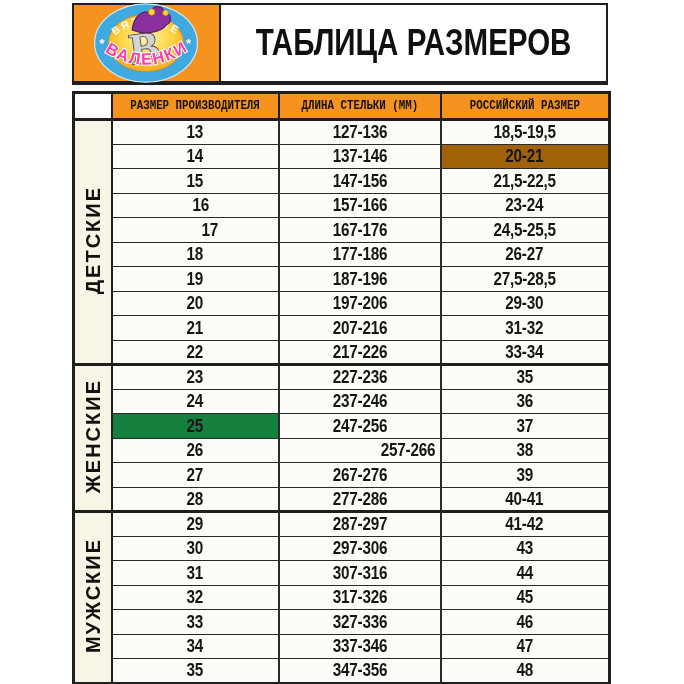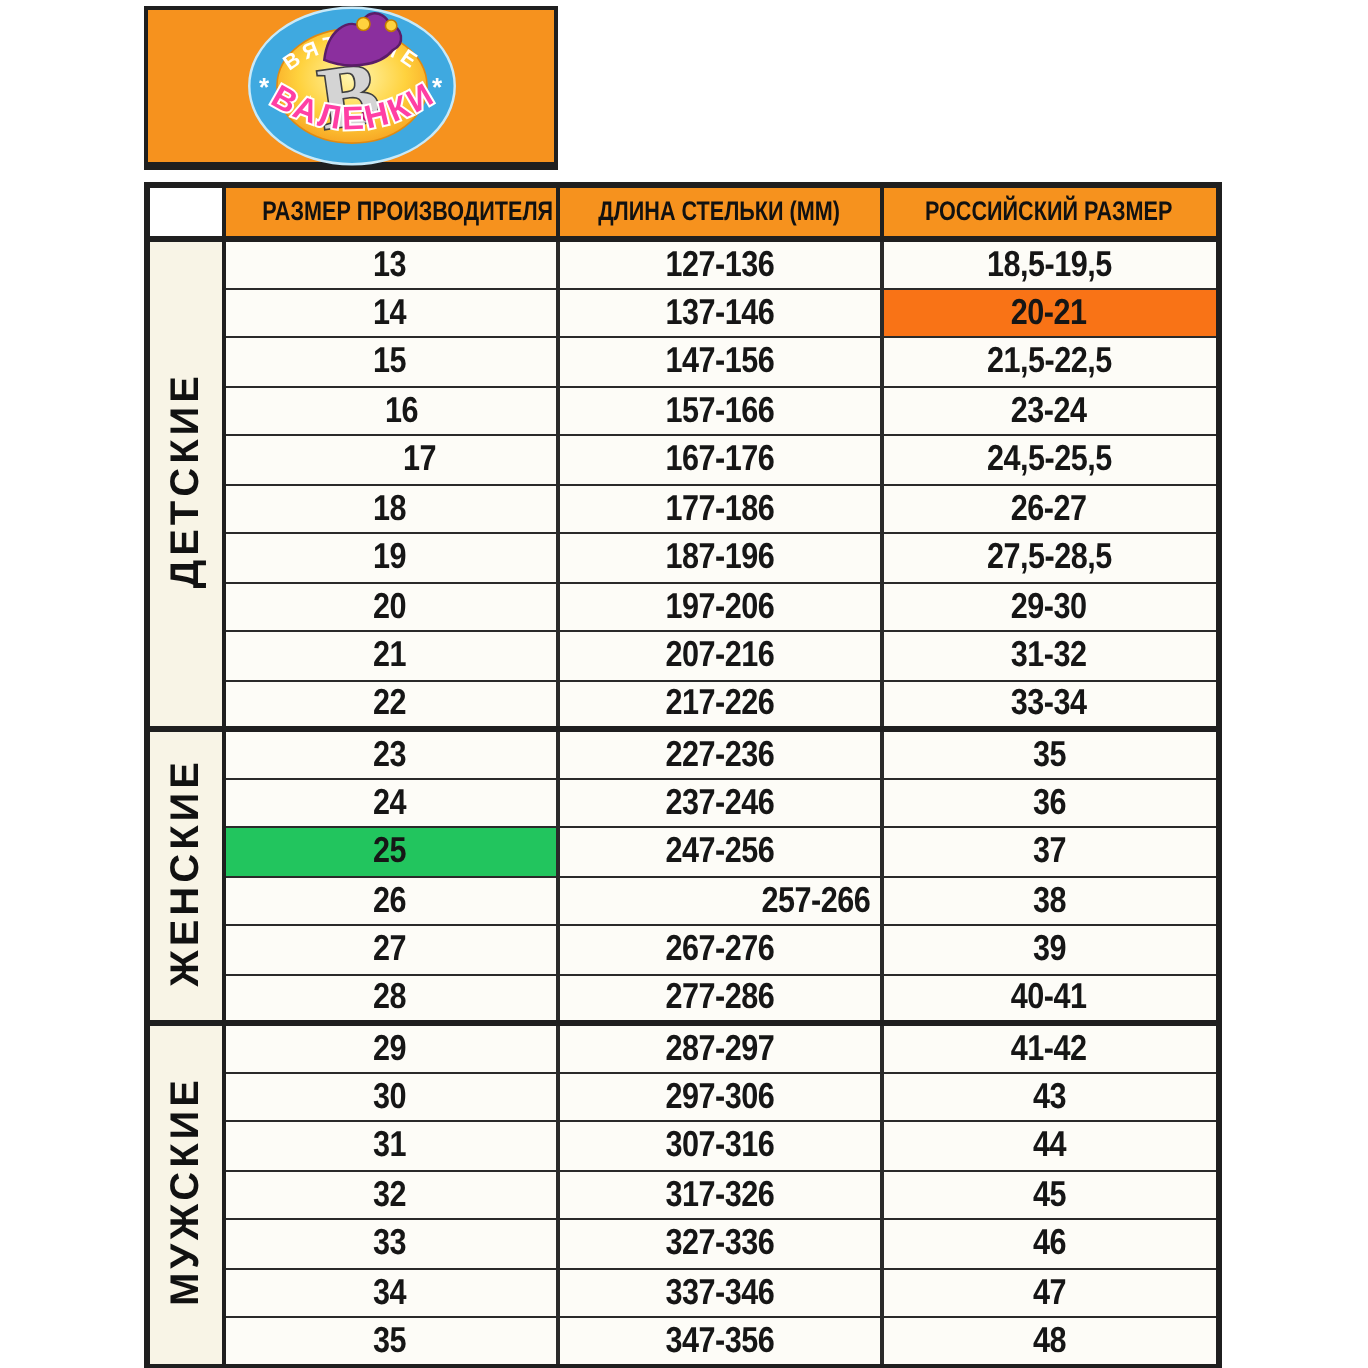--- a/index.html
+++ b/index.html
@@ -39,21 +39,21 @@
     position: absolute; left: 72px; top: 91px;
     width: 536px; table-layout: fixed;
     border-collapse: collapse;
     border: 3px solid #1f1f1f;
   }
   col.c-group { width: 38px; }
   col.c-manu  { width: 167px; }
   col.c-insole{ width: 162px; }
   col.c-rus   { width: 169px; }
 
-  thead tr { height: 27px; }
+  thead tr { height: 27px; font-family: Liberation Mono, monospace; }
   tbody tr { height: 24.5px; }
 
   th, td {
     padding: 0; margin: 0;
     text-align: center; vertical-align: middle;
     line-height: 1;
     border: 1.5px solid #2a2a2a;
   }
   thead th {
     border: 2px solid #1f1f1f; border-bottom-width: 3px;
@@ -112,20 +112,23 @@
         <text x="63" y="74" font-size="54" font-weight="bold" fill="#D4D4D4" stroke="#3F3F3F" stroke-width="2" paint-order="stroke" text-anchor="middle" font-family="Liberation Serif, serif" transform="rotate(-8 63 55)">В</text>
         <path d="M48 34 C50 16 62 8 72 14 C70 4 84 2 88 12 C96 14 98 24 90 28 C82 38 62 40 48 34 Z" fill="#8B2F9E" stroke="#5A1C68" stroke-width="1.5"></path>
         <circle cx="72" cy="12" r="4" fill="#FFD23E" stroke="#C27B00" stroke-width="1"></circle>
         <circle cx="89" cy="13" r="3.5" fill="#FFD23E" stroke="#C27B00" stroke-width="1"></circle>
         <circle cx="75" cy="68" r="3.5" fill="#FF3FA4" stroke="#B80F6E" stroke-width="1"></circle>
         <text font-size="20" font-weight="bold" fill="#FF3FA4" stroke="#ffffff" stroke-width="2.5" paint-order="stroke" letter-spacing="2" font-family="Liberation Sans, sans-serif">
           <textPath href="#arcBot" startOffset="50%" text-anchor="middle">ВАЛЕНКИ</textPath>
         </text>
       </svg>
     </div>
+    <div class="title-box">
+      <span class="title-text">ТАБЛИЦА РАЗМЕРОВ</span>
+    </div>
   </div>
 
   <table class="size-table">
     <colgroup>
       <col class="c-group">
         <col class="c-manu">
         <col class="c-insole">
         <col class="c-rus">
     </colgroup>
     <thead>
@@ -145,21 +148,21 @@
     <tbody id="table-body">
         <tr class="group-start">
           <td class="group-cell" rowspan="10" style="background: rgb(248, 244, 230);"><span class="vert">ДЕТСКИЕ</span></td>
           <td style="background: rgb(253, 252, 247);"><span class="cond">13</span></td>
           <td style="background: rgb(253, 252, 247);"><span class="cond">127-136</span></td>
           <td style="background: rgb(253, 252, 247);"><span class="cond">18,5-19,5</span></td>
         </tr>
         <tr>
           <td style="background: rgb(253, 252, 247);"><span class="cond">14</span></td>
           <td style="background: rgb(253, 252, 247);"><span class="cond">137-146</span></td>
-          <td style="background: #f97316; margin-left: 22px;"><span class="cond">20-21</span></td>
+          <td style="background: #a16207; margin-left: 22px;"><span class="cond">20-21</span></td>
         </tr>
         <tr>
           <td style="background: rgb(253, 252, 247);"><span class="cond">15</span></td>
           <td style="background: rgb(253, 252, 247);"><span class="cond">147-156</span></td>
           <td style="background: rgb(253, 252, 247);"><span class="cond">21,5-22,5</span></td>
         </tr>
         <tr>
           <td style="background: rgb(253, 252, 247); padding-left: 12px;"><span class="cond">16</span></td>
           <td style="background: rgb(253, 252, 247);"><span class="cond">157-166</span></td>
           <td style="background: rgb(253, 252, 247);"><span class="cond">23-24</span></td>
@@ -199,21 +202,21 @@
           <td style="background: rgb(253, 252, 247);"><span class="cond">23</span></td>
           <td style="background: rgb(253, 252, 247);"><span class="cond">227-236</span></td>
           <td style="background: rgb(253, 252, 247);"><span class="cond">35</span></td>
         </tr>
         <tr>
           <td style="background: rgb(253, 252, 247);"><span class="cond">24</span></td>
           <td style="background: rgb(253, 252, 247);"><span class="cond">237-246</span></td>
           <td style="background: rgb(253, 252, 247);"><span class="cond">36</span></td>
         </tr>
         <tr>
-          <td style="background: #22c55e; margin-left: 28px;"><span class="cond">25</span></td>
+          <td style="background: #15803d; margin-left: 28px;"><span class="cond">25</span></td>
           <td style="background: rgb(253, 252, 247);"><span class="cond">247-256</span></td>
           <td style="background: rgb(253, 252, 247);"><span class="cond">37</span></td>
         </tr>
         <tr>
           <td style="background: rgb(253, 252, 247);"><span class="cond">26</span></td>
           <td style="background: rgb(253, 252, 247); text-align: right;"><span class="cond">257-266</span></td>
           <td style="background: rgb(253, 252, 247);"><span class="cond">38</span></td>
         </tr>
         <tr>
           <td style="background: rgb(253, 252, 247);"><span class="cond">27</span></td>

